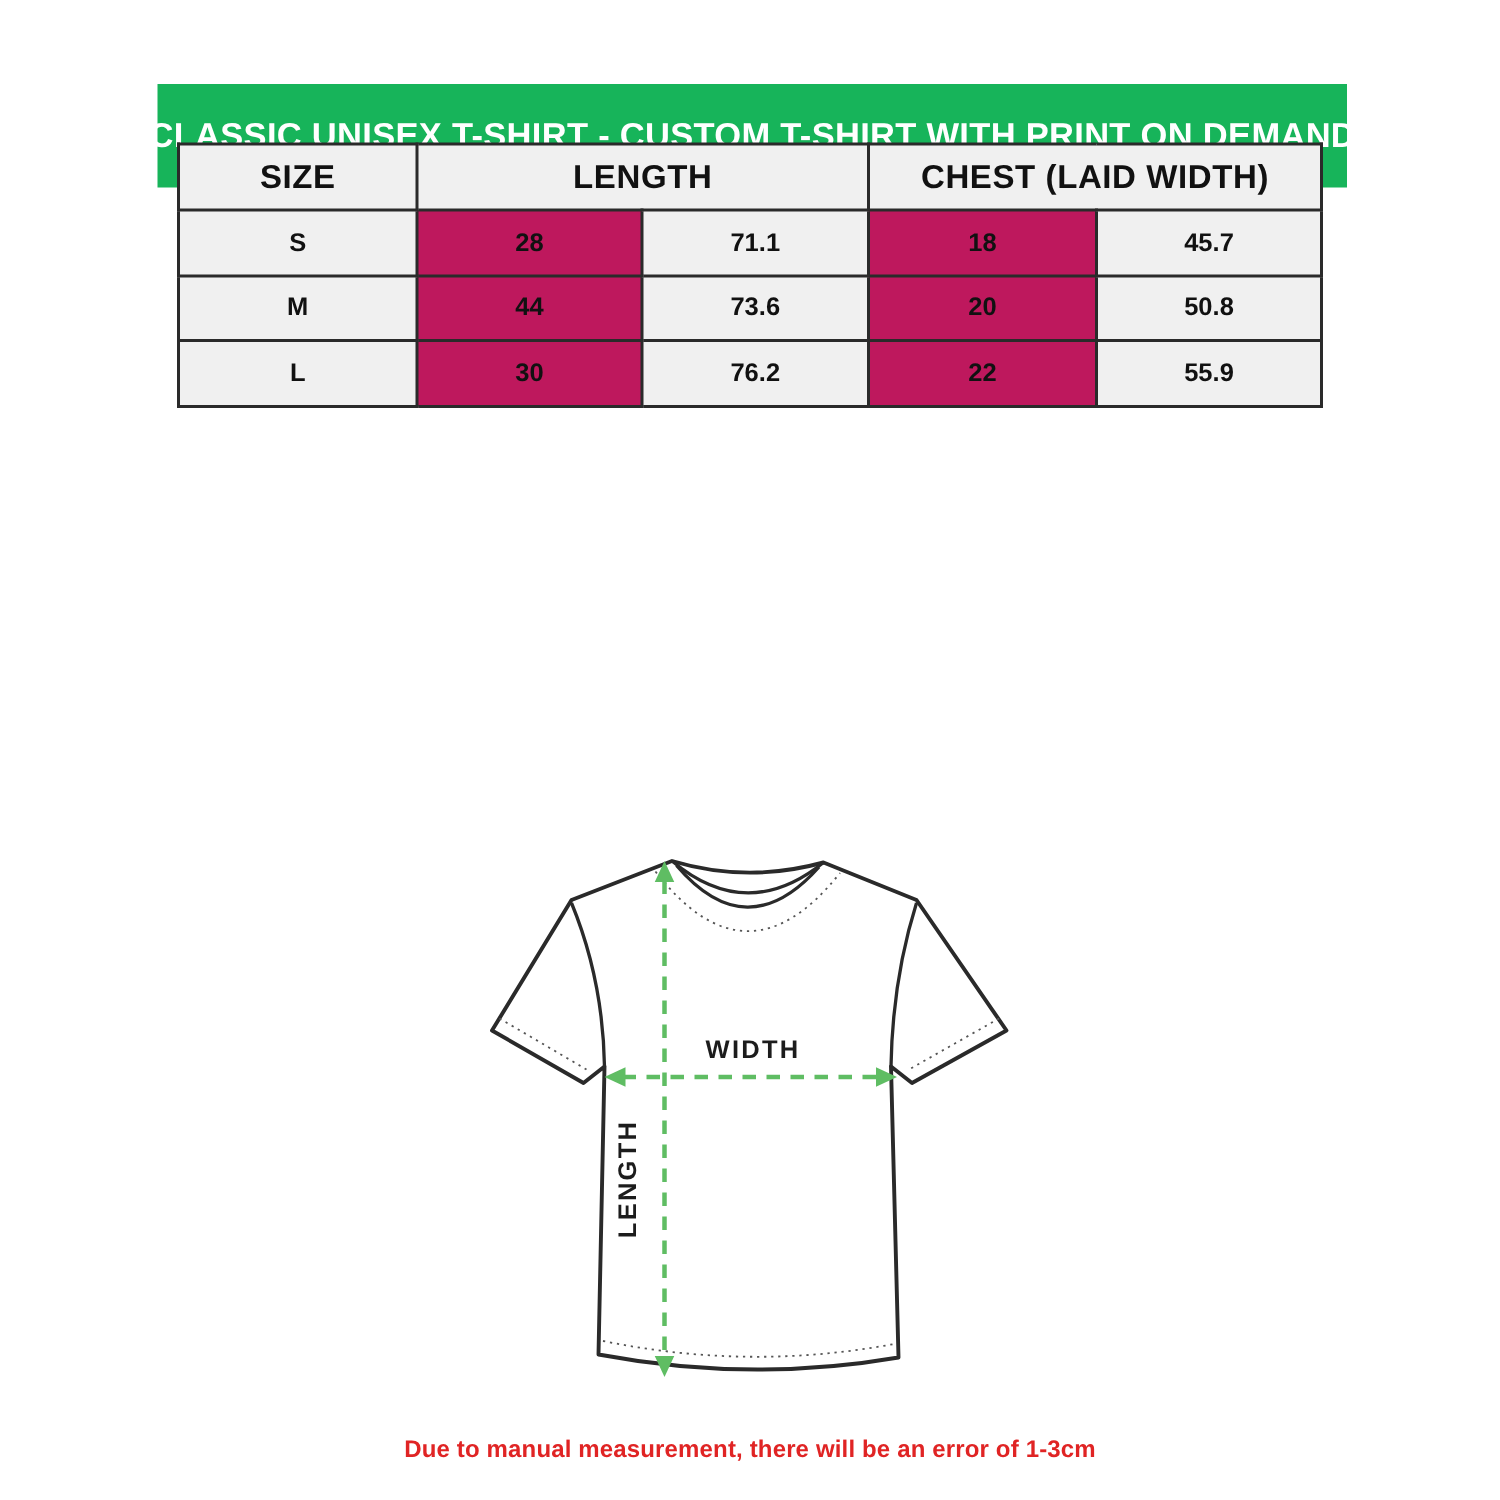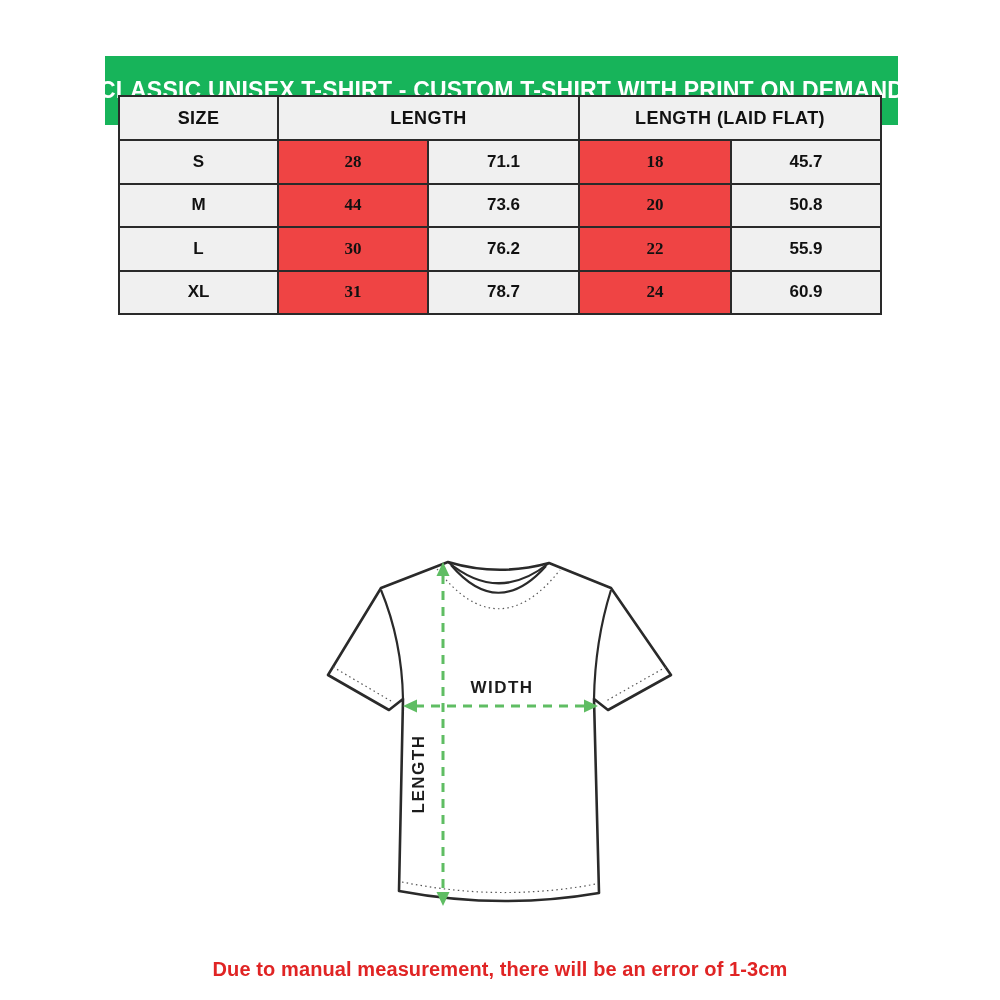--- a/index.html
+++ b/index.html
@@ -50,37 +50,37 @@
   .size-table td {
     border: 2px solid #2a2a2a;
     text-align: center;
     vertical-align: middle;
     color: #111111;
     padding: 0;
   }
   .size-table th {
     height: 42px;
     background: #f0f0f0;
-    font-size: 18px;
+    font-size: 22px;
     font-weight: 700;
     letter-spacing: 0.4px;
   }
   .size-table td {
     height: 41.5px;
     font-size: 17px;
     font-weight: 700;
   }
   .c-size, .c-cm { background: #f0f0f0; }
-  .c-in { background: #ef4444; font-family: Liberation Serif, serif; }
+  .c-in { background: #be185d; }
 
   
   .tshirt-wrap {
     position: absolute;
     left: 300px;
-    top: 536px;
+    top: 548px;
     width: 400px;
     height: 400px;
   }
   .tshirt-wrap svg { display: block; width: 100%; height: 100%; }
 
   .diagram-label {
     font-family: "Liberation Sans", sans-serif;
     font-size: 17px;
     font-weight: 700;
     letter-spacing: 1.5px;
@@ -88,21 +88,21 @@
   }
 
   
   .footnote {
     position: absolute;
     left: 0;
     top: 958px;
     width: 1000px;
     text-align: center;
     color: #e02424;
-    font-size: 20px;
+    font-size: 16px;
     font-weight: 700;
     letter-spacing: 0.1px;
   }
 </style>
 </head>
 <body>
 
 <div class="page">
 
   <div class="banner">
@@ -114,21 +114,21 @@
       <col style="width:159px">
         <col style="width:150px">
         <col style="width:151px">
         <col style="width:152px">
         <col style="width:150px">
     </colgroup>
     <thead>
       <tr>
         <th>SIZE</th>
         <th colspan="2">LENGTH</th>
-        <th colspan="2">LENGTH (LAID FLAT)</th>
+        <th colspan="2">CHEST (LAID WIDTH)</th>
       </tr>
     </thead>
     <tbody>
       <tr>
         <td class="c-size">S</td>
         <td class="c-in">28</td>
         <td class="c-cm">71.1</td>
         <td class="c-in">18</td>
         <td class="c-cm">45.7</td>
       </tr>
@@ -138,27 +138,20 @@
         <td class="c-cm">73.6</td>
         <td class="c-in">20</td>
         <td class="c-cm">50.8</td>
       </tr>
       <tr>
         <td class="c-size">L</td>
         <td class="c-in">30</td>
         <td class="c-cm">76.2</td>
         <td class="c-in">22</td>
         <td class="c-cm">55.9</td>
-      </tr>
-      <tr>
-        <td class="c-size">XL</td>
-        <td class="c-in">31</td>
-        <td class="c-cm">78.7</td>
-        <td class="c-in">24</td>
-        <td class="c-cm">60.9</td>
       </tr>
     </tbody>
   </table>
 
   <div class="tshirt-wrap">
     <svg viewBox="300 540 400 400" xmlns="http://www.w3.org/2000/svg">
 
       <path d="M448,566
                Q498,581 549,567
                L611,592

